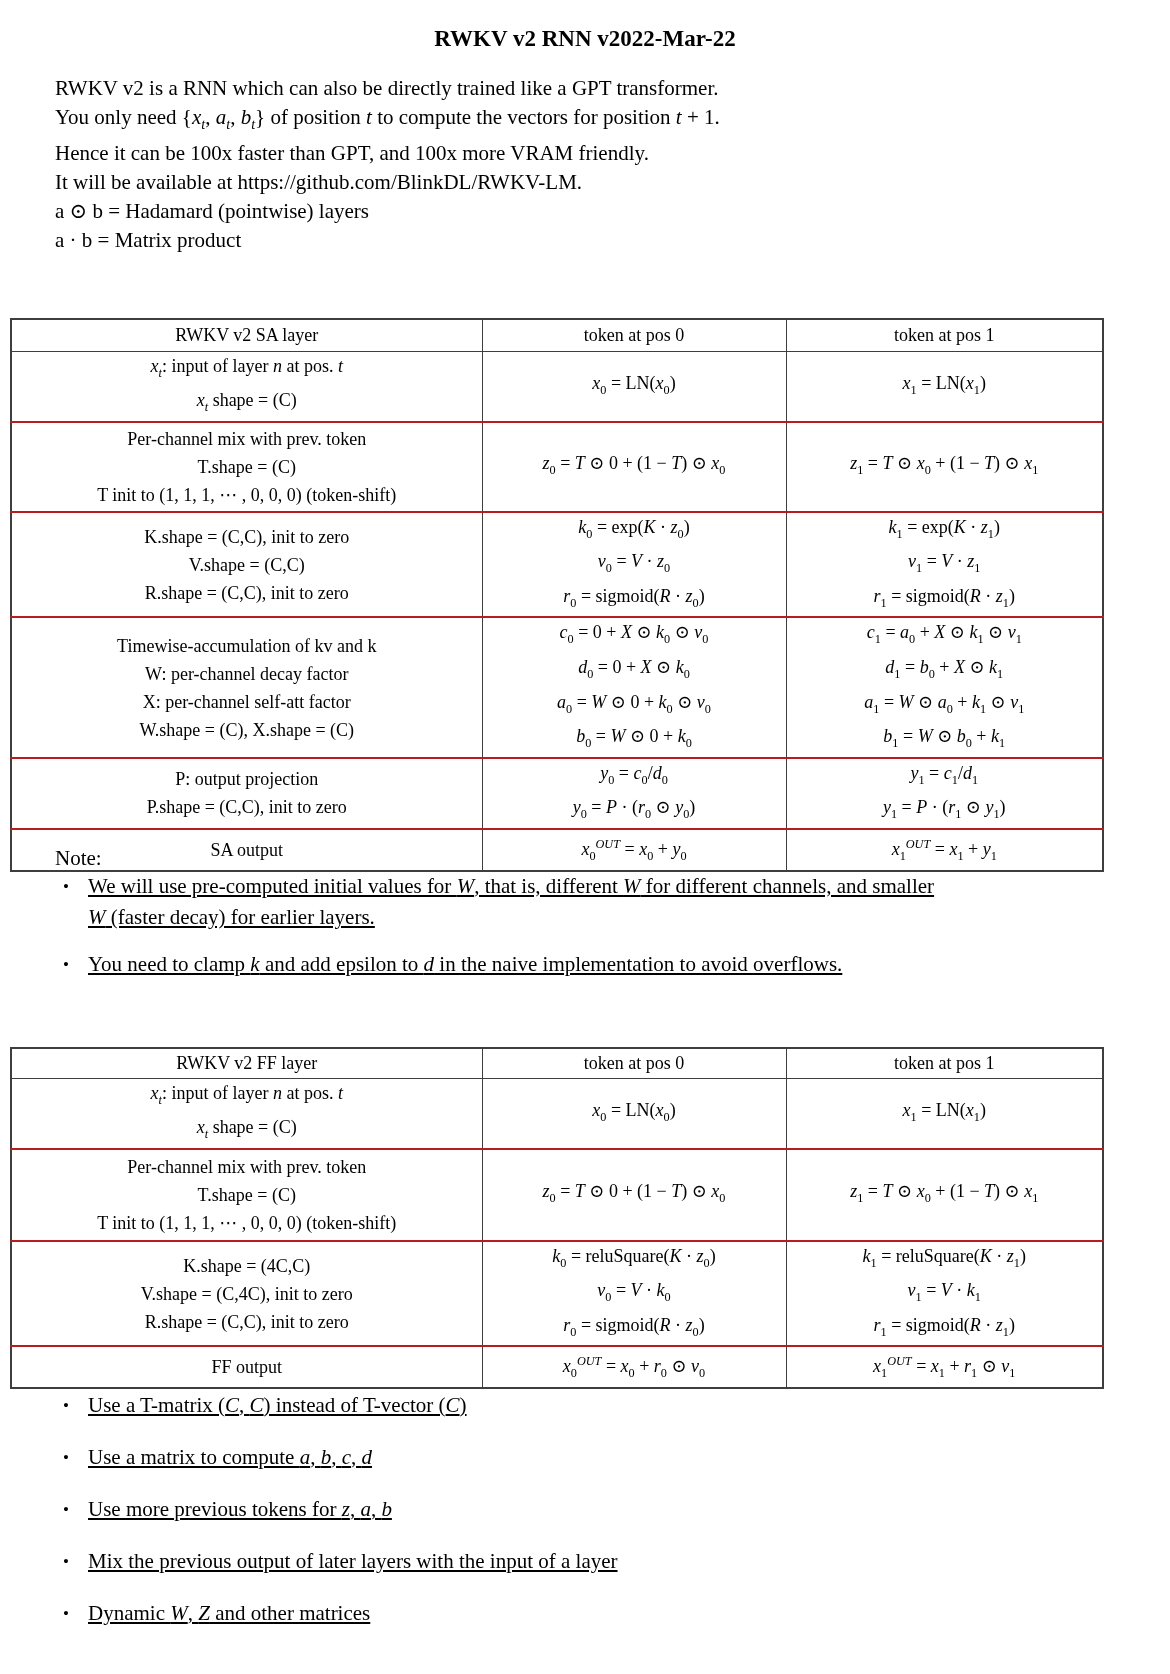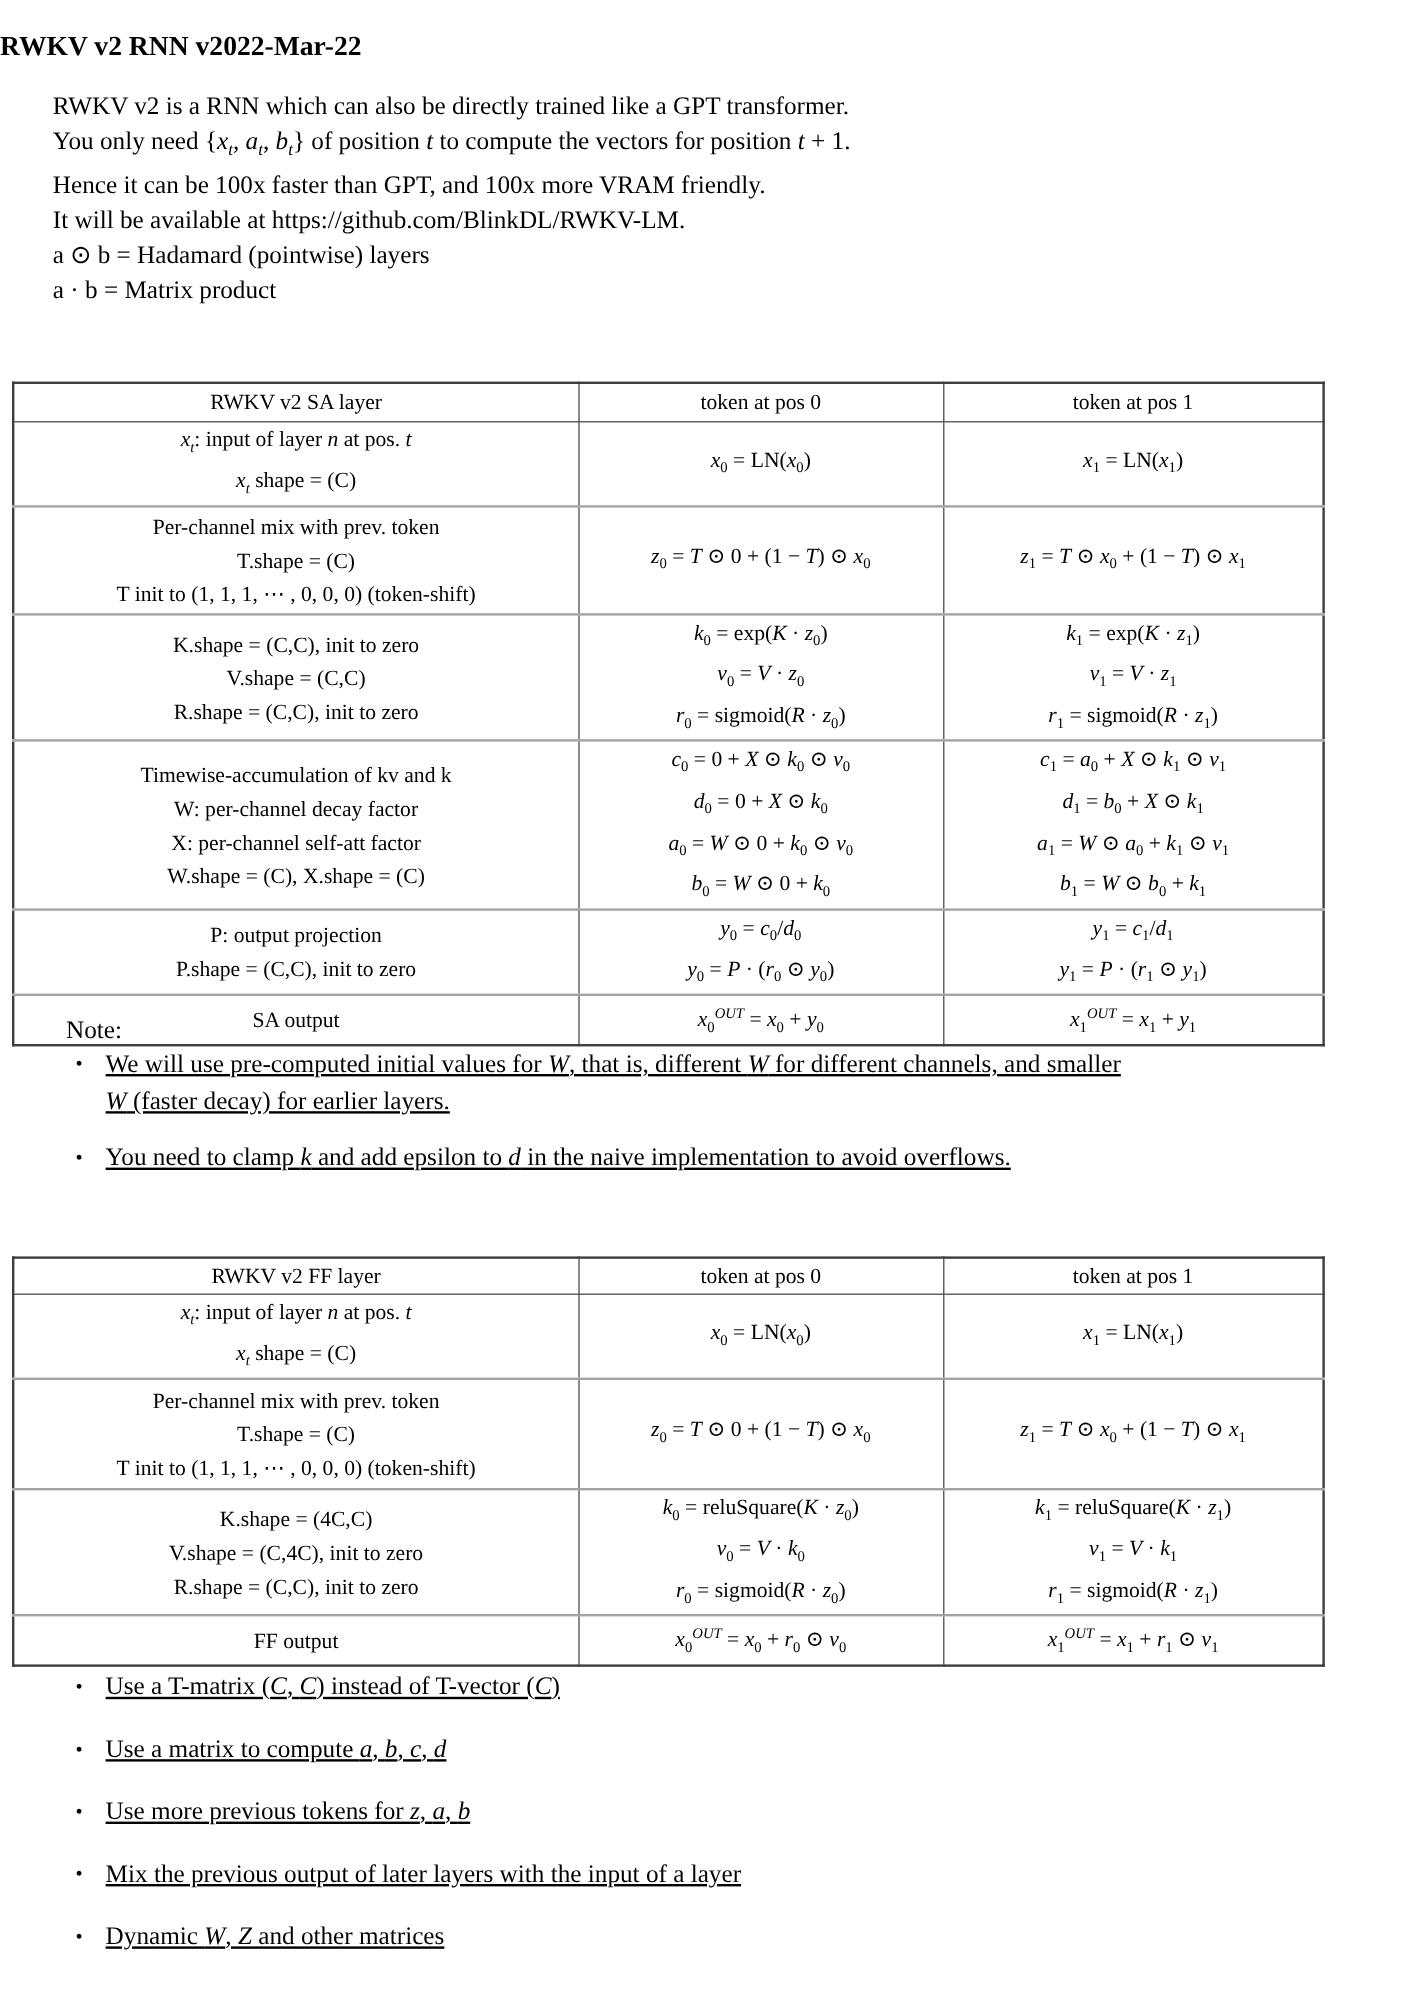--- a/index.html
+++ b/index.html
@@ -10,42 +10,42 @@
     color: #000000;
     font-family: "Liberation Serif", "DejaVu Serif", "DejaVu Sans", serif;
     overflow: hidden;
   }
   i { font-style: italic; }
   sub { font-size: 68%; }
   sup { font-size: 68%; margin-top: 11px; }
 
   .title {
     position: absolute; top: 26px; left: 0; width: 1170px;
-    font-weight: bold; font-size: 23px;
+    text-align: center; font-weight: bold; font-size: 23px;
   }
 
-  .intro { position: absolute; top: 74px; left: 44px; font-size: 21px; font-family: Liberation Serif, serif; }
+  .intro { position: absolute; top: 74px; left: 55px; font-size: 21px; }
   .intro .line { line-height: 29px; white-space: nowrap; }
 
   table.tbl {
     position: absolute; left: 10px;
     border-collapse: collapse; table-layout: fixed;
     width: 1092px;
     border: 2px solid #3e3e3e;
     font-size: 18px;
   }
   table.sa { top: 318px; }
   table.ff { top: 1047px; }
   .tbl th, .tbl td {
     border: 1px solid #3e3e3e;
     text-align: center; vertical-align: middle;
     padding: 0 4px; line-height: 28px;
     font-weight: normal; overflow: hidden;
   }
-  .tbl tr.thick { border-top: 2px solid #a3a3a3; }
+  .tbl tr.thick { border-top: 2px solid #b91c1c; }
 
   .note { position: absolute; top: 846px; left: 55px; width: 1090px; font-size: 21px; }
   .note .heading { }
   .note .bullet { margin-bottom: 16px; line-height: 31px; }
 
   .todo { position: absolute; top: 1392px; left: 55px; width: 1090px; font-size: 21px; }
   .todo .heading { margin-bottom: 28px; }
   .todo .bullet { margin-bottom: 25px; line-height: 27px; }
 
   .bullet { display: flex; }

